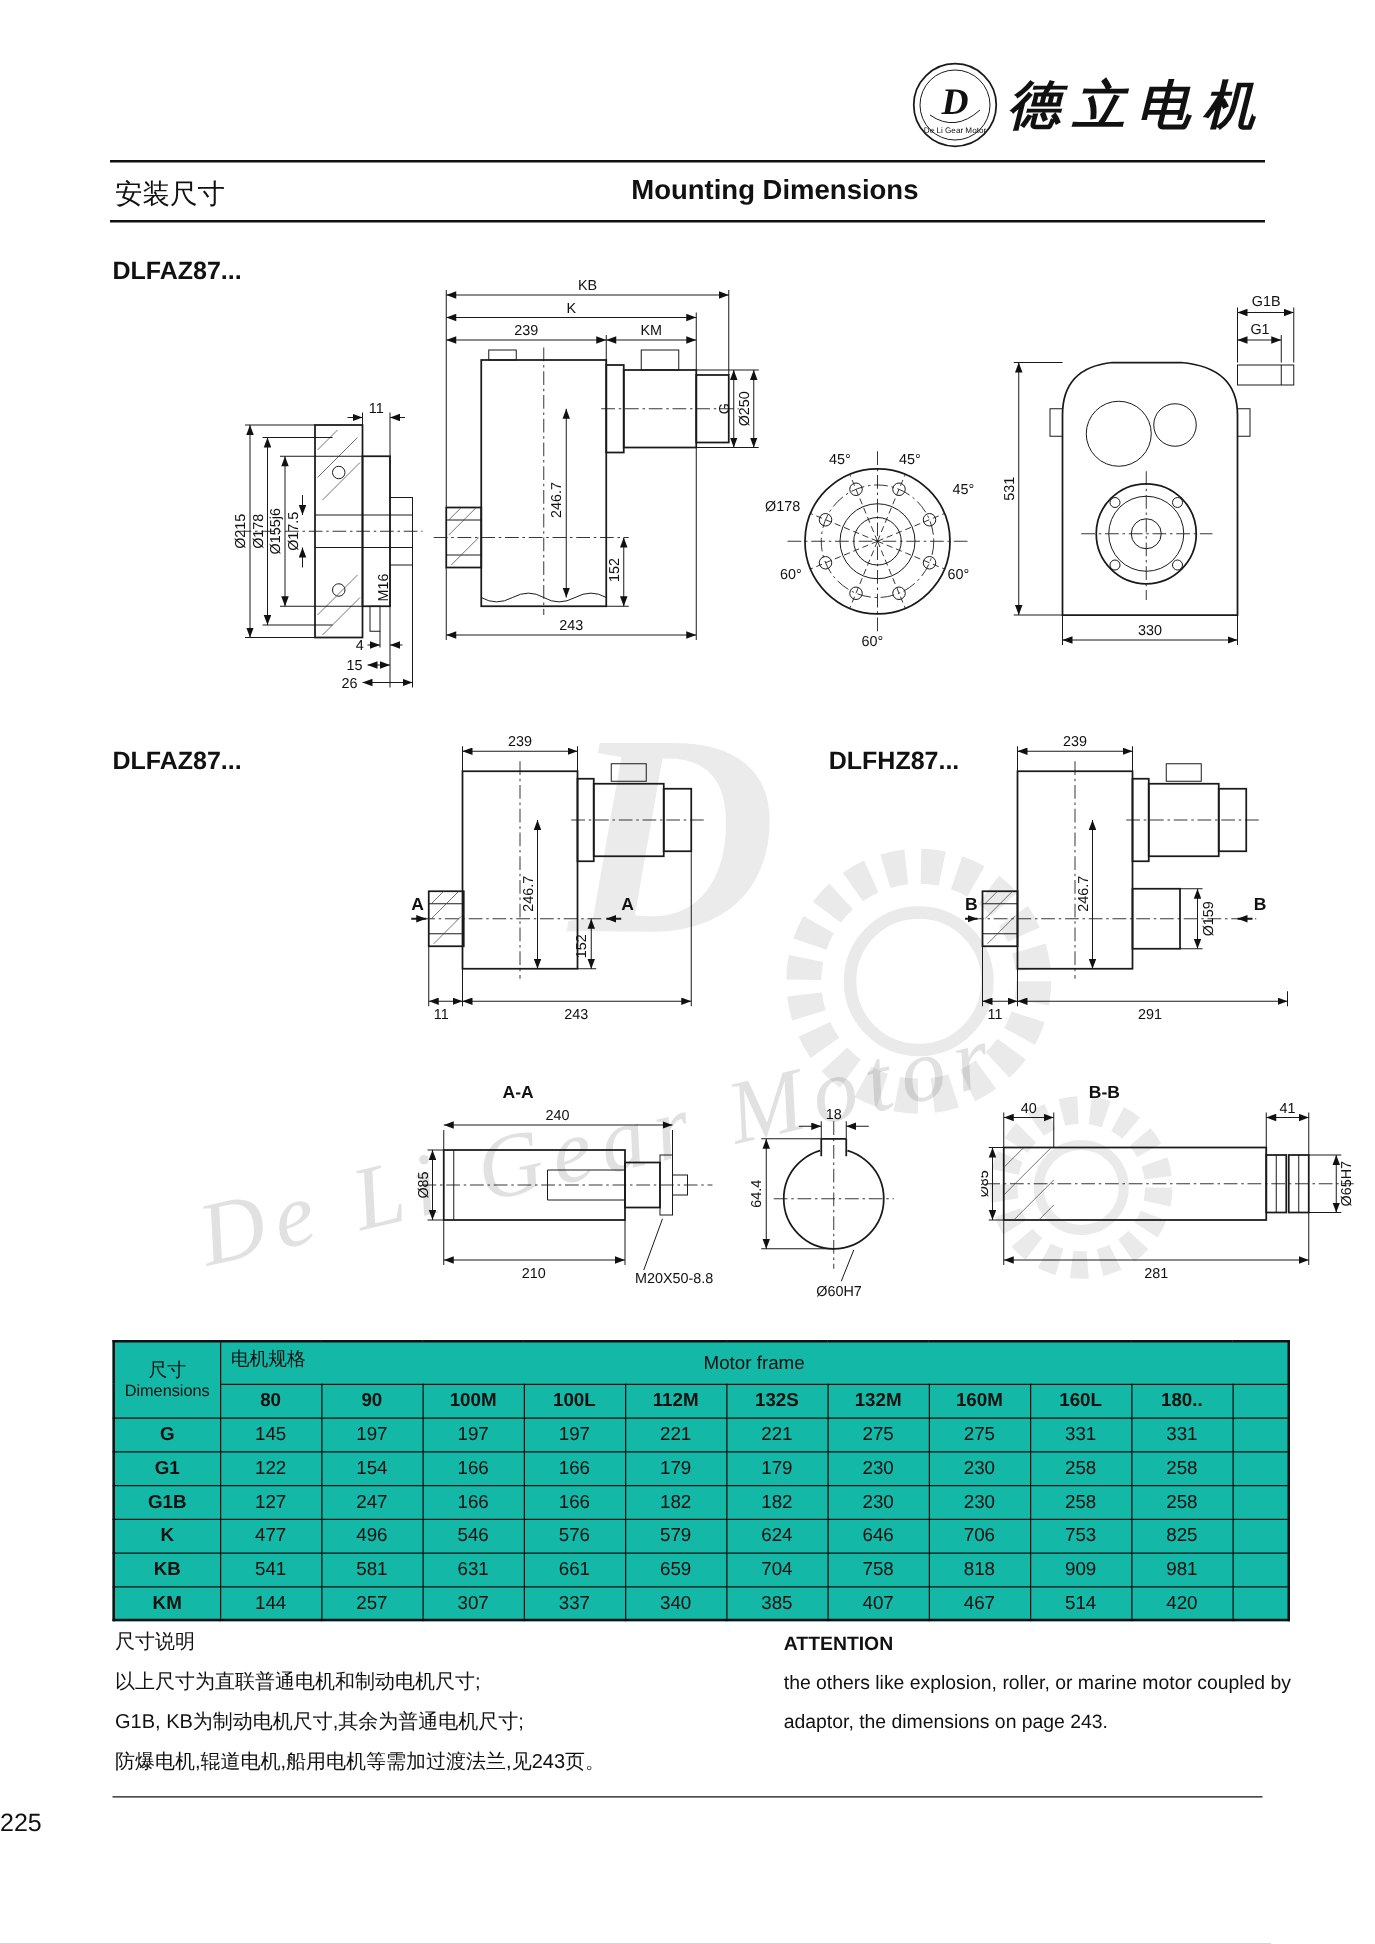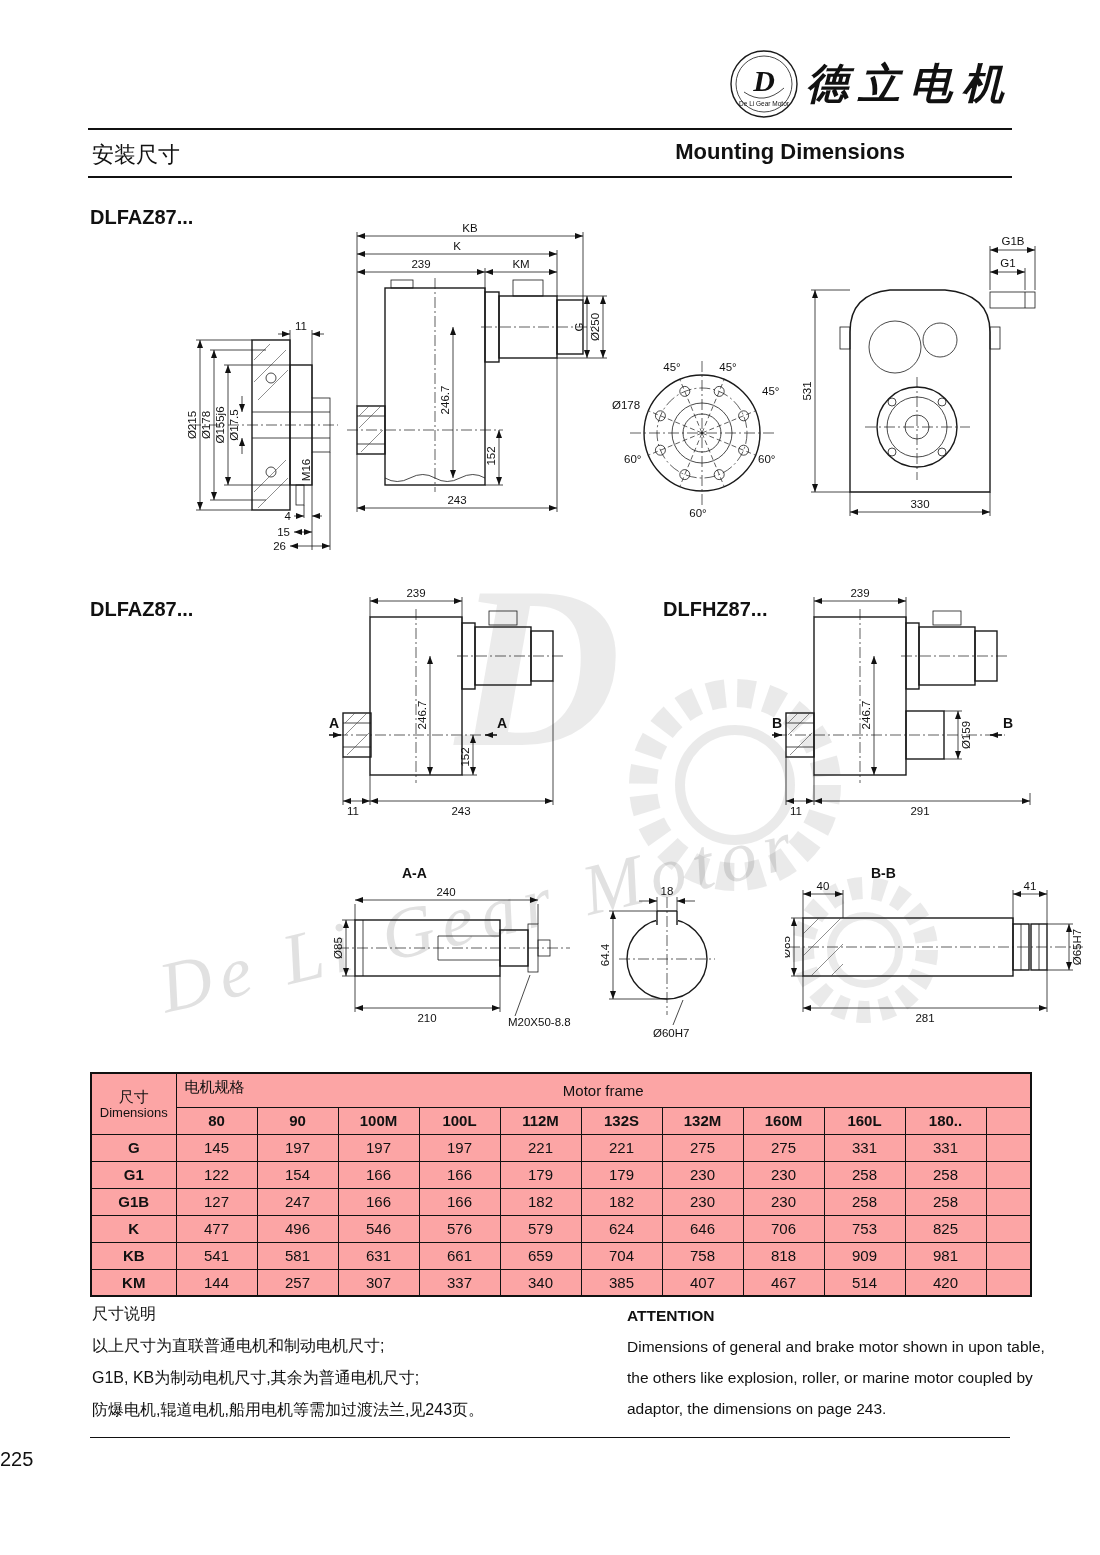--- a/index.html
+++ b/index.html
@@ -5,40 +5,40 @@
   *{margin:0;padding:0;box-sizing:border-box}
   html,body{background:#9a9a9a}
   .page{position:relative;width:1100px;height:1555px;background:#fff;margin:0 auto;
         font-family:"Liberation Sans",sans-serif;color:#111;overflow:hidden}
   .abs{position:absolute}
   .rule{position:absolute;background:#111}
   
   .brand{position:absolute;left:806px;top:56px;font-family:"Liberation Serif",serif;
          font-weight:bold;font-style:italic;font-size:42px;letter-spacing:10px;z-index:2}
   .title-cn{position:absolute;left:92px;top:140px;font-size:22px;z-index:2}
-  .title-en{position:absolute;left:505px;top:139px;width:400px;text-align:right;
+  .title-en{position:absolute;left:505px;top:139px;width:400px;text-align:left;
             font-size:22px;font-weight:bold;z-index:2}
   .model{position:absolute;font-size:20px;font-weight:bold;z-index:2}
   
   svg{z-index:2}
   svg text{font-family:"Liberation Sans",sans-serif;fill:#111;font-size:11.5px}
   text.dm{text-anchor:middle}
   text.de{text-anchor:end}
   text.sec{font-size:14px;font-weight:bold;text-anchor:middle}
   text.ttl{font-size:14px;font-weight:bold}
   .ol{fill:none;stroke:#1a1a1a;stroke-width:1.4}
   .th{fill:none;stroke:#1a1a1a;stroke-width:0.8}
   .dim{fill:none;stroke:#1a1a1a;stroke-width:0.8}
   .cl{fill:none;stroke:#1a1a1a;stroke-width:0.7;stroke-dasharray:11 3 2 3}
   .da{fill:none;stroke:#1a1a1a;stroke-width:0.7;stroke-dasharray:5 3}
   .hat{stroke:#444;stroke-width:0.6}
   .sa{fill:none;stroke:#1a1a1a;stroke-width:1.6}
   
   table.dims{position:absolute;left:90px;top:1072px;width:940px;border-collapse:collapse;
-             table-layout:fixed;font-size:15px;z-index:2;border:2px solid #111;background:#fca5a5}
+             table-layout:fixed;font-size:15px;z-index:2;border:2px solid #111;background:#14b8a6}
   .dims td{border:1px solid #111;text-align:center;height:27px;padding:0 2px;overflow:hidden}
   .dims tr{height:27px}
   .dims td.rl{font-weight:bold}
   .dims td.ch{font-weight:bold}
   .dims td.corner div.l1{font-size:15px;line-height:17px}
   .dims td.corner div.l2{font-size:13px;line-height:15px}
   .dims td.merged{position:relative;text-align:center}
   .dims td.merged .spec{position:absolute;left:8px;top:4px;font-size:15px}
   .dims td.merged .frame{font-size:15px}
   
@@ -598,21 +598,20 @@
     </table>
 
   <div class="note-cn">
     <div>尺寸说明</div>
     <div>以上尺寸为直联普通电机和制动电机尺寸;</div>
     <div>G1B, KB为制动电机尺寸,其余为普通电机尺寸;</div>
     <div>防爆电机,辊道电机,船用电机等需加过渡法兰,见243页。</div>
   </div>
   <div class="note-en">
     <div class="t">ATTENTION</div>
-    <div>Dimensions of general and brake motor shown in upon table,</div>
     <div>the others like explosion, roller, or marine motor coupled by</div>
     <div>adaptor, the dimensions on page 243.</div>
   </div>
 
   <div class="rule" style="left:90px;top:1437px;width:920px;height:1px"></div>
   <div class="pageno">225</div>
 
 </div>
 
 </body></html>

